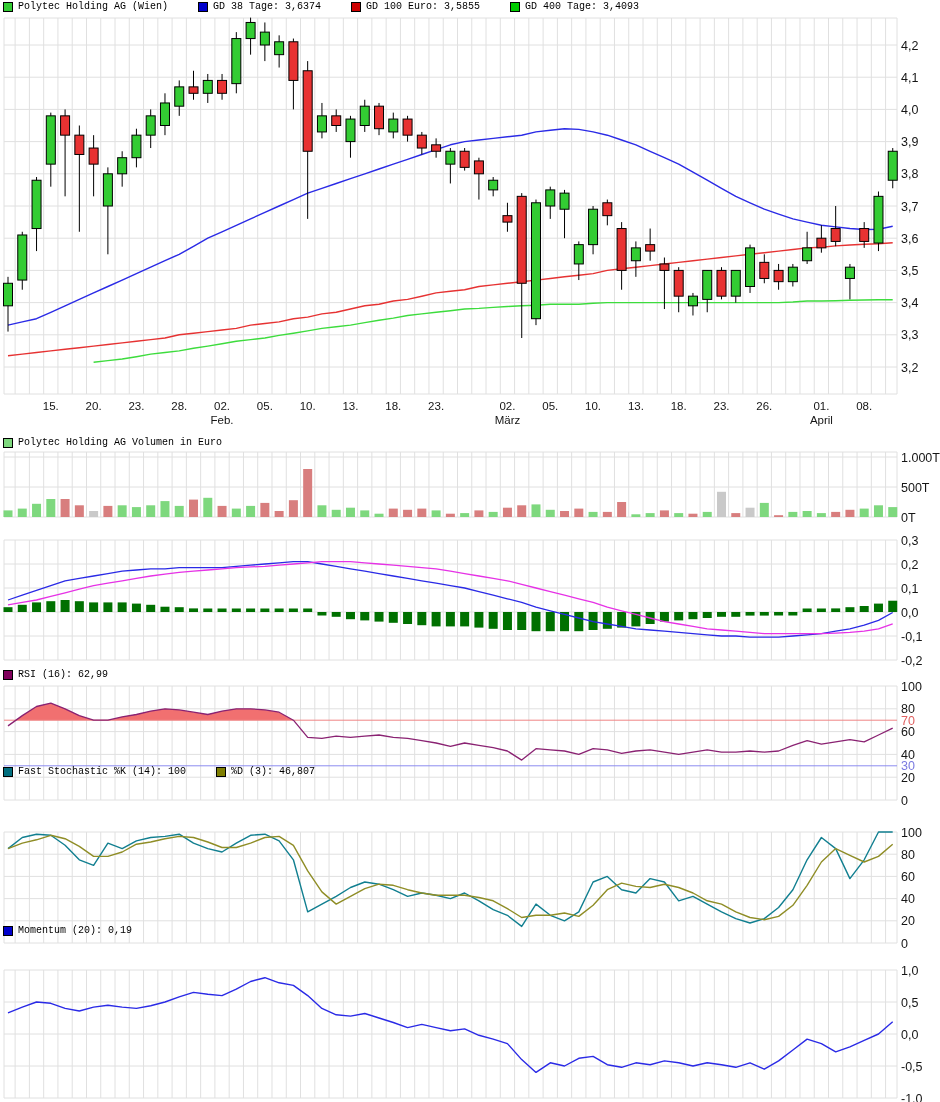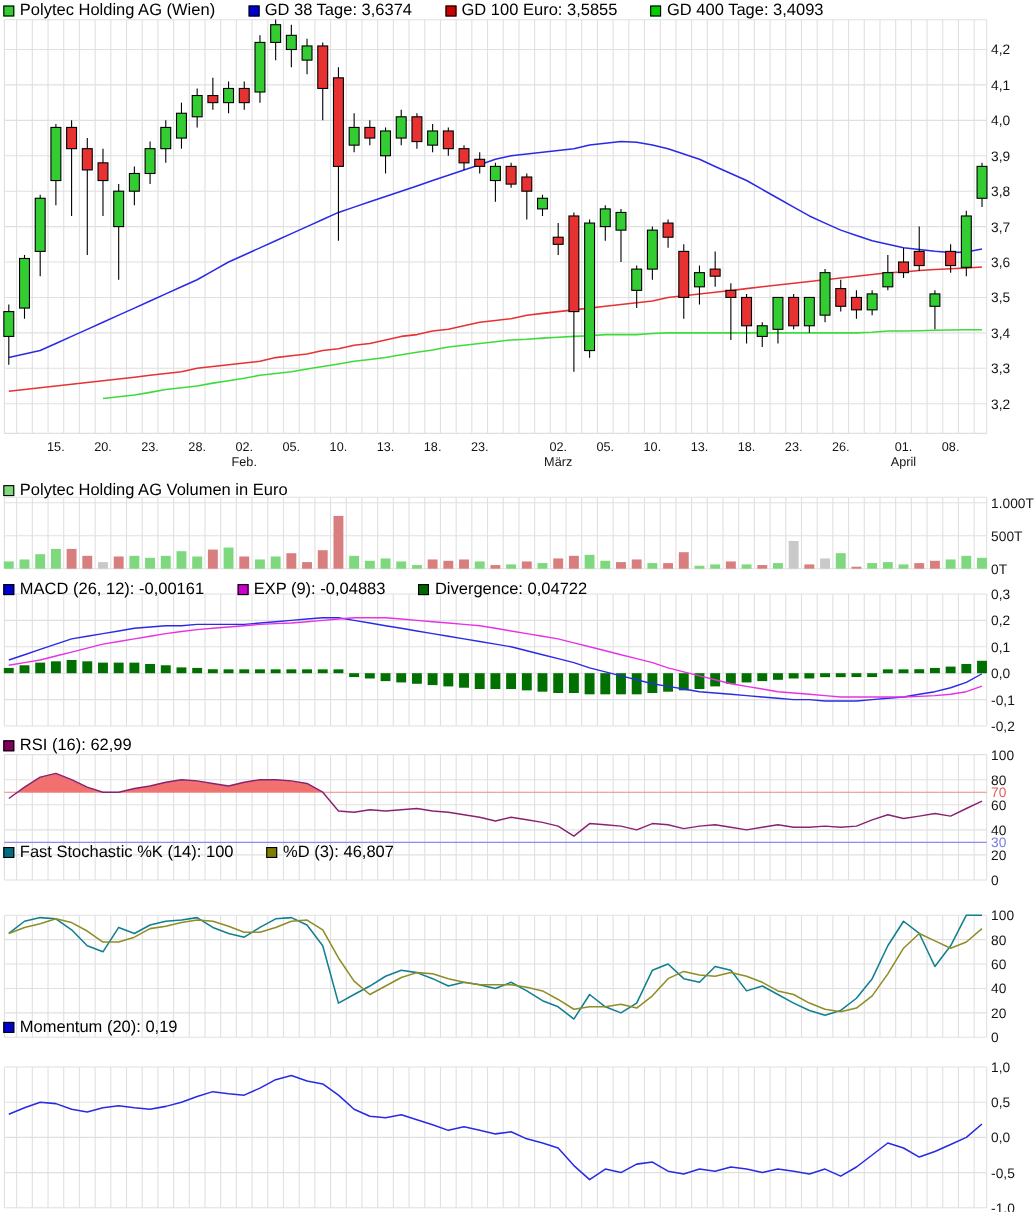--- a/index.html
+++ b/index.html
@@ -1,19 +1,19 @@
 <!DOCTYPE html>
 <html><head>
 <meta charset="utf-8">
 <style>
   html,body{margin:0;padding:0;background:#fff;}
   .wrap{position:relative;width:940px;height:1102px;background:#fff;font-family:"Liberation Sans",sans-serif;overflow:hidden;}
   svg{position:absolute;left:0;top:0;}
   svg text{font-family:"Liberation Sans","DejaVu Sans",sans-serif;}
-  .legend{position:absolute;left:3px;display:flex;gap:30px;align-items:center;font-size:15px;color:#000;white-space:nowrap;z-index:2;}
+  .legend{position:absolute;left:3px;display:flex;gap:30px;align-items:center;font-size:10px;color:#000;white-space:nowrap;z-index:2;font-family:Liberation Mono, monospace;}
   .li{display:inline-flex;align-items:center;}
   .sq{display:inline-block;width:10px;height:10px;border:1px solid #000;margin-right:5px;box-sizing:border-box;}
 </style>
 </head>
 <body>
 
 <div class="wrap">
 
   <div class="legend" style="top:1px">
     <span class="li">
@@ -34,34 +34,20 @@
       </span>
   </div>
 
   <div class="legend" style="top:437px">
     <span class="li">
         <i class="sq" style="background: rgb(126, 216, 126);"></i>
         <span>Polytec Holding AG Volumen in Euro</span>
       </span>
   </div>
 
-  <div class="legend" style="top:527px">
-    <span class="li">
-        <i class="sq" style="background: rgb(0, 0, 204);"></i>
-        <span>MACD (26, 12): -0,00161</span>
-      </span>
-    <span class="li">
-        <i class="sq" style="background: rgb(204, 0, 204);"></i>
-        <span>EXP (9): -0,04883</span>
-      </span>
-    <span class="li">
-        <i class="sq" style="background: rgb(0, 102, 0);"></i>
-        <span>Divergence: 0,04722</span>
-      </span>
-  </div>
 
   <div class="legend" style="top:669px">
     <span class="li">
         <i class="sq" style="background: rgb(128, 0, 92);"></i>
         <span>RSI (16): 62,99</span>
       </span>
   </div>
 
   <div class="legend" style="top:766px">
     <span class="li">

